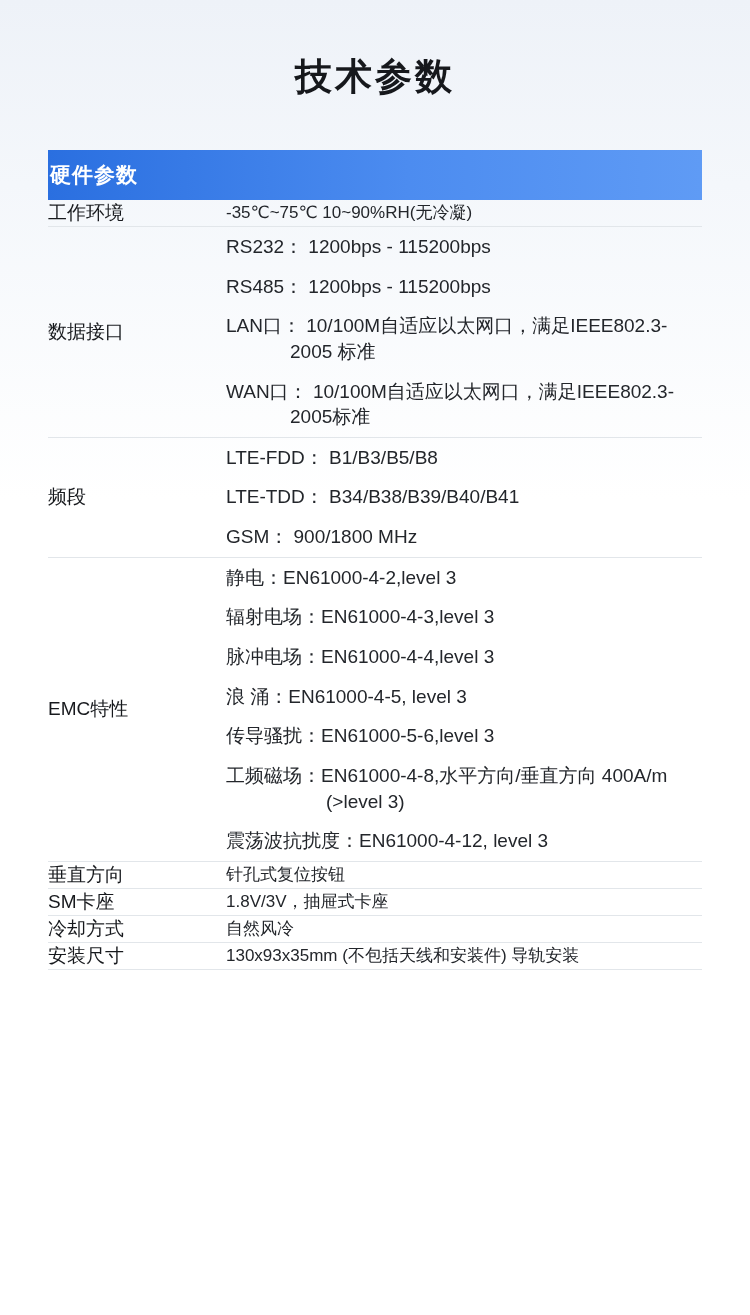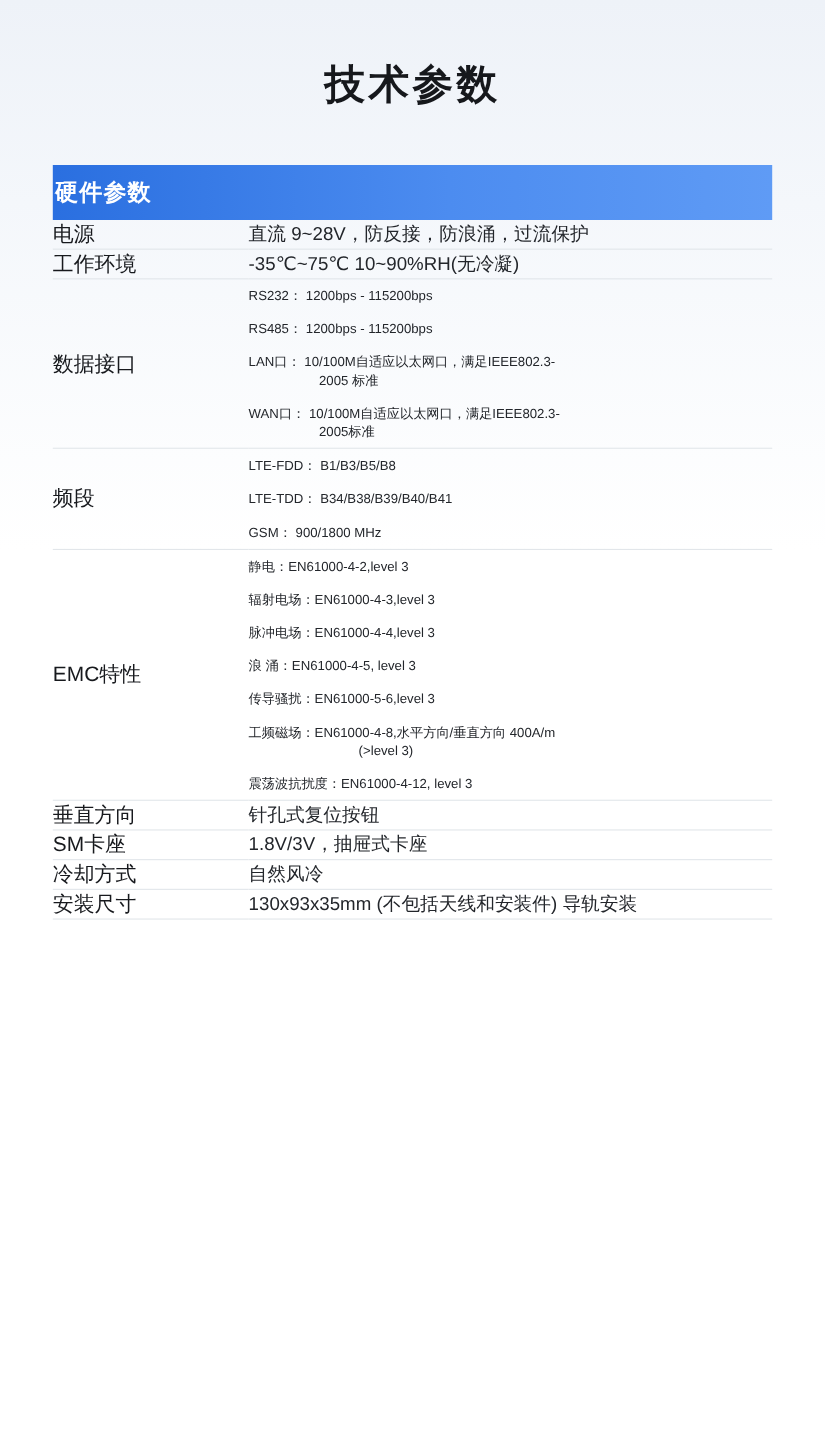--- a/index.html
+++ b/index.html
@@ -60,21 +60,21 @@
   td.value {
     font-size: 17px;
     color: #23262b;
     padding: 14px 8px 14px 4px;
     line-height: 1.45;
     vertical-align: middle;
   }
   .vlist { display: block; }
   .vlist .vrow {
     padding: 7px 0;
-    font-size: 12px;
+    font-size: 19px;
     color: #23262b;
     line-height: 1.35;
   }
   .vrow .indent2 {
     display: block;
     padding-left: 64px;
   }
   .vrow .indent3 {
     display: block;
     padding-left: 100px;
@@ -87,24 +87,20 @@
 
 <div class="page">
 
   <div class="page-title">技术参数</div>
 
   <div class="table-wrap">
     <div class="section-header">硬件参数</div>
     <table class="spec">
       <tbody>
 
-        <tr>
-          <td class="label">电源</td>
-          <td class="value single">直流 9~28V，防反接，防浪涌，过流保护</td>
-        </tr>
 
 
         <tr>
           <td class="label">工作环境</td>
           <td class="value single">-35℃~75℃    10~90%RH(无冷凝)</td>
         </tr>
 
         <tr class="tall">
           <td class="label">数据接口</td>
           <td class="value">

